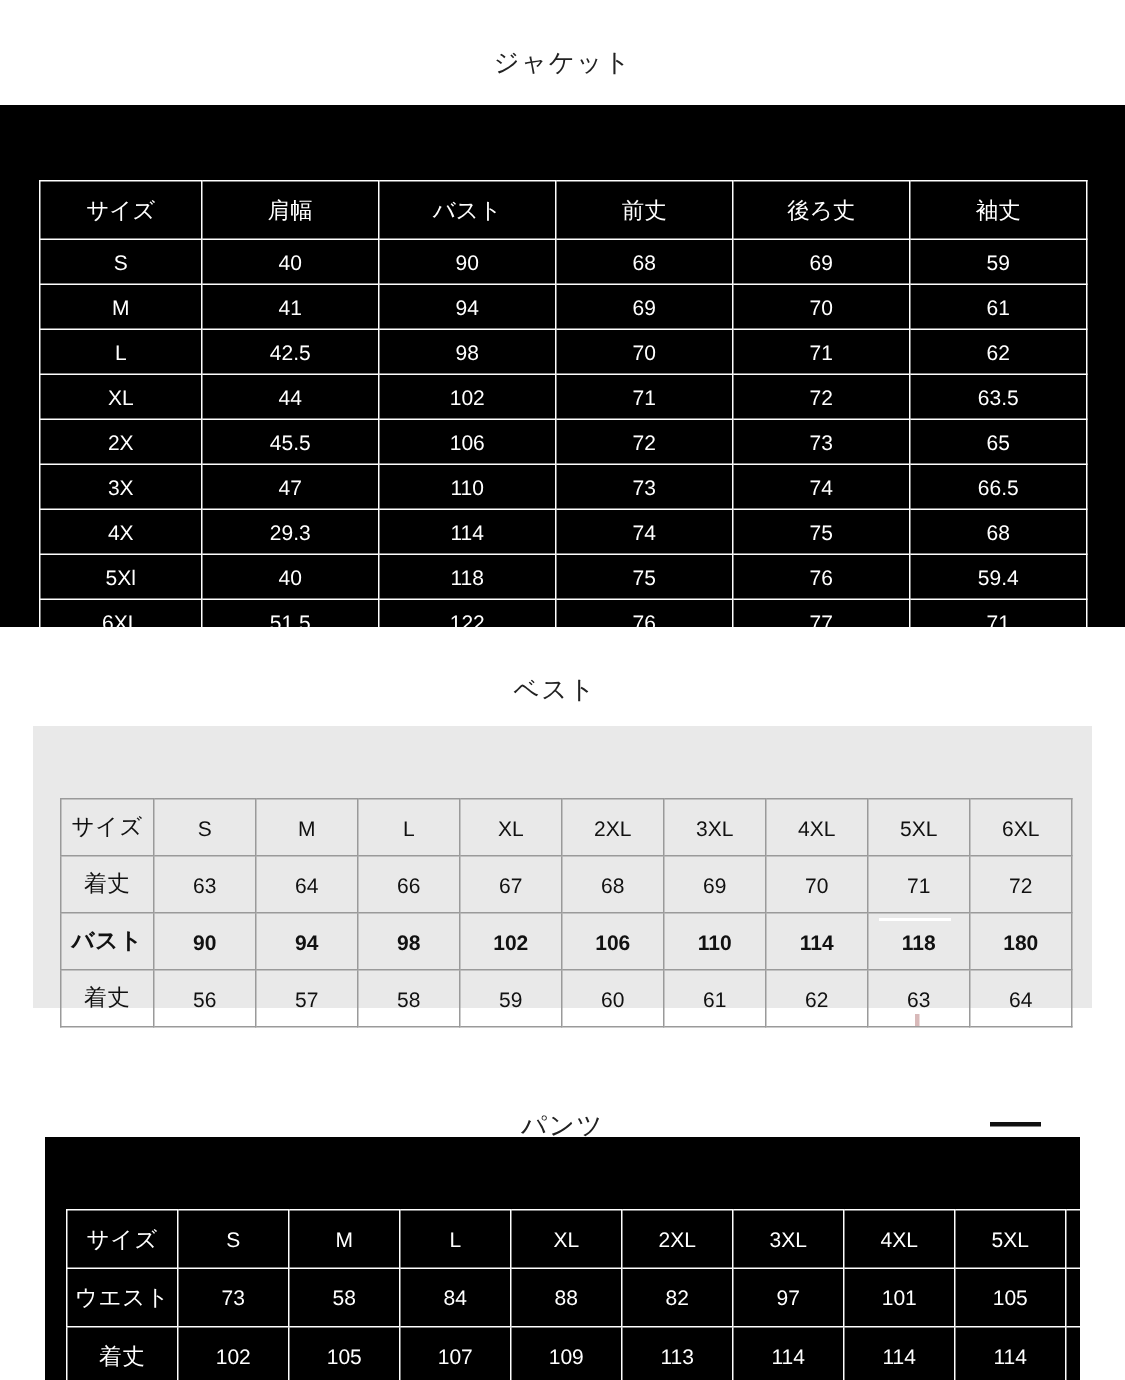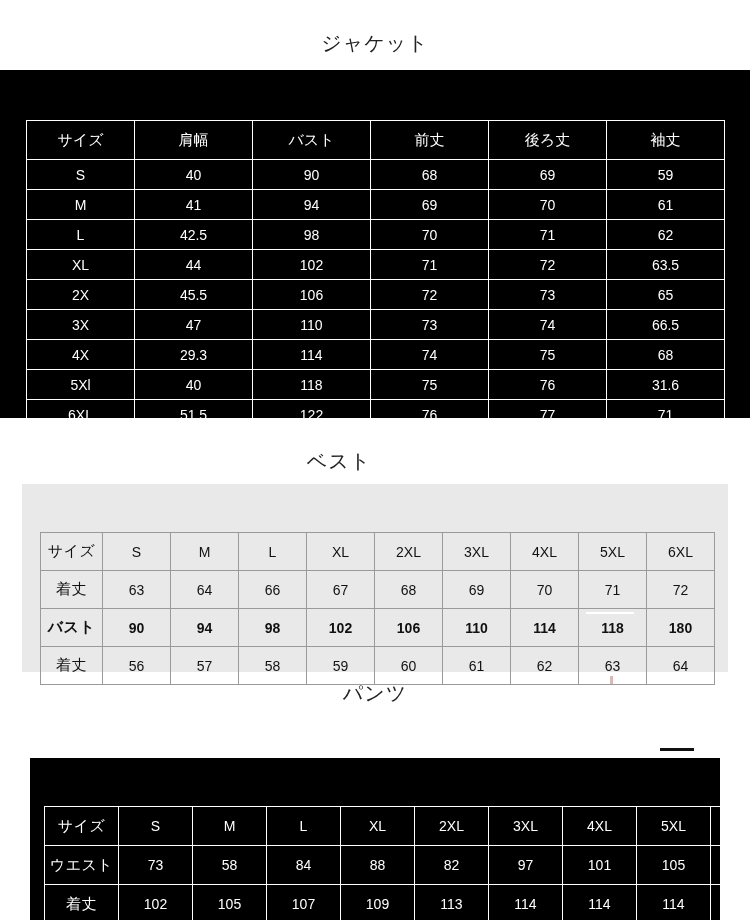--- a/index.html
+++ b/index.html
@@ -16,21 +16,21 @@
   }
   .page {
     position: relative;
     width: 750px;
     height: 920px;
   }
 
   
   .section-title {
     text-align: center;
-    font-size: 20px;
+    font-size: 17px;
     letter-spacing: 1px;
     color: #222;
   }
   #sec-jacket-title {
     position: absolute;
     left: 0;
     top: 30px;
     width: 750px;
   }
   .dark-panel {
@@ -69,20 +69,21 @@
   }
   #jacket-table col.c0 { width: 108px; }
   #jacket-table col.cX { width: 118px; }
 
   
   #sec-vest-title {
     position: absolute;
     left: 0;
     top: 448px;
     width: 678px;
+    padding-left: 31px;
   }
   .gray-panel {
     position: absolute;
     left: 22px;
     top: 484px;
     width: 706px;
     height: 188px;
     background: #e9e9e9;
   }
   #vest-table {
@@ -114,21 +115,21 @@
   .artifact-underline {
     position: absolute;
     background: #ffffff;
     height: 2px;
   }
 
   
   #sec-pants-title {
     position: absolute;
     left: 0;
-    top: 680px;
+    top: 739px;
     width: 750px;
     text-align: center;
   }
   .dark-panel-2 {
     position: absolute;
     left: 30px;
     top: 758px;
     width: 690px;
     height: 162px;
     background: #000000;
@@ -257,21 +258,21 @@
         <td>74</td>
         <td>75</td>
         <td>68</td>
       </tr>
       <tr>
         <td>5Xl</td>
         <td>40</td>
         <td>118</td>
         <td>75</td>
         <td>76</td>
-        <td>31.6</td>
+        <td>59.4</td>
       </tr>
       <tr>
         <td>6XL</td>
         <td>51.5</td>
         <td>122</td>
         <td>76</td>
         <td>77</td>
         <td>71</td>
       </tr>
     </tbody>

